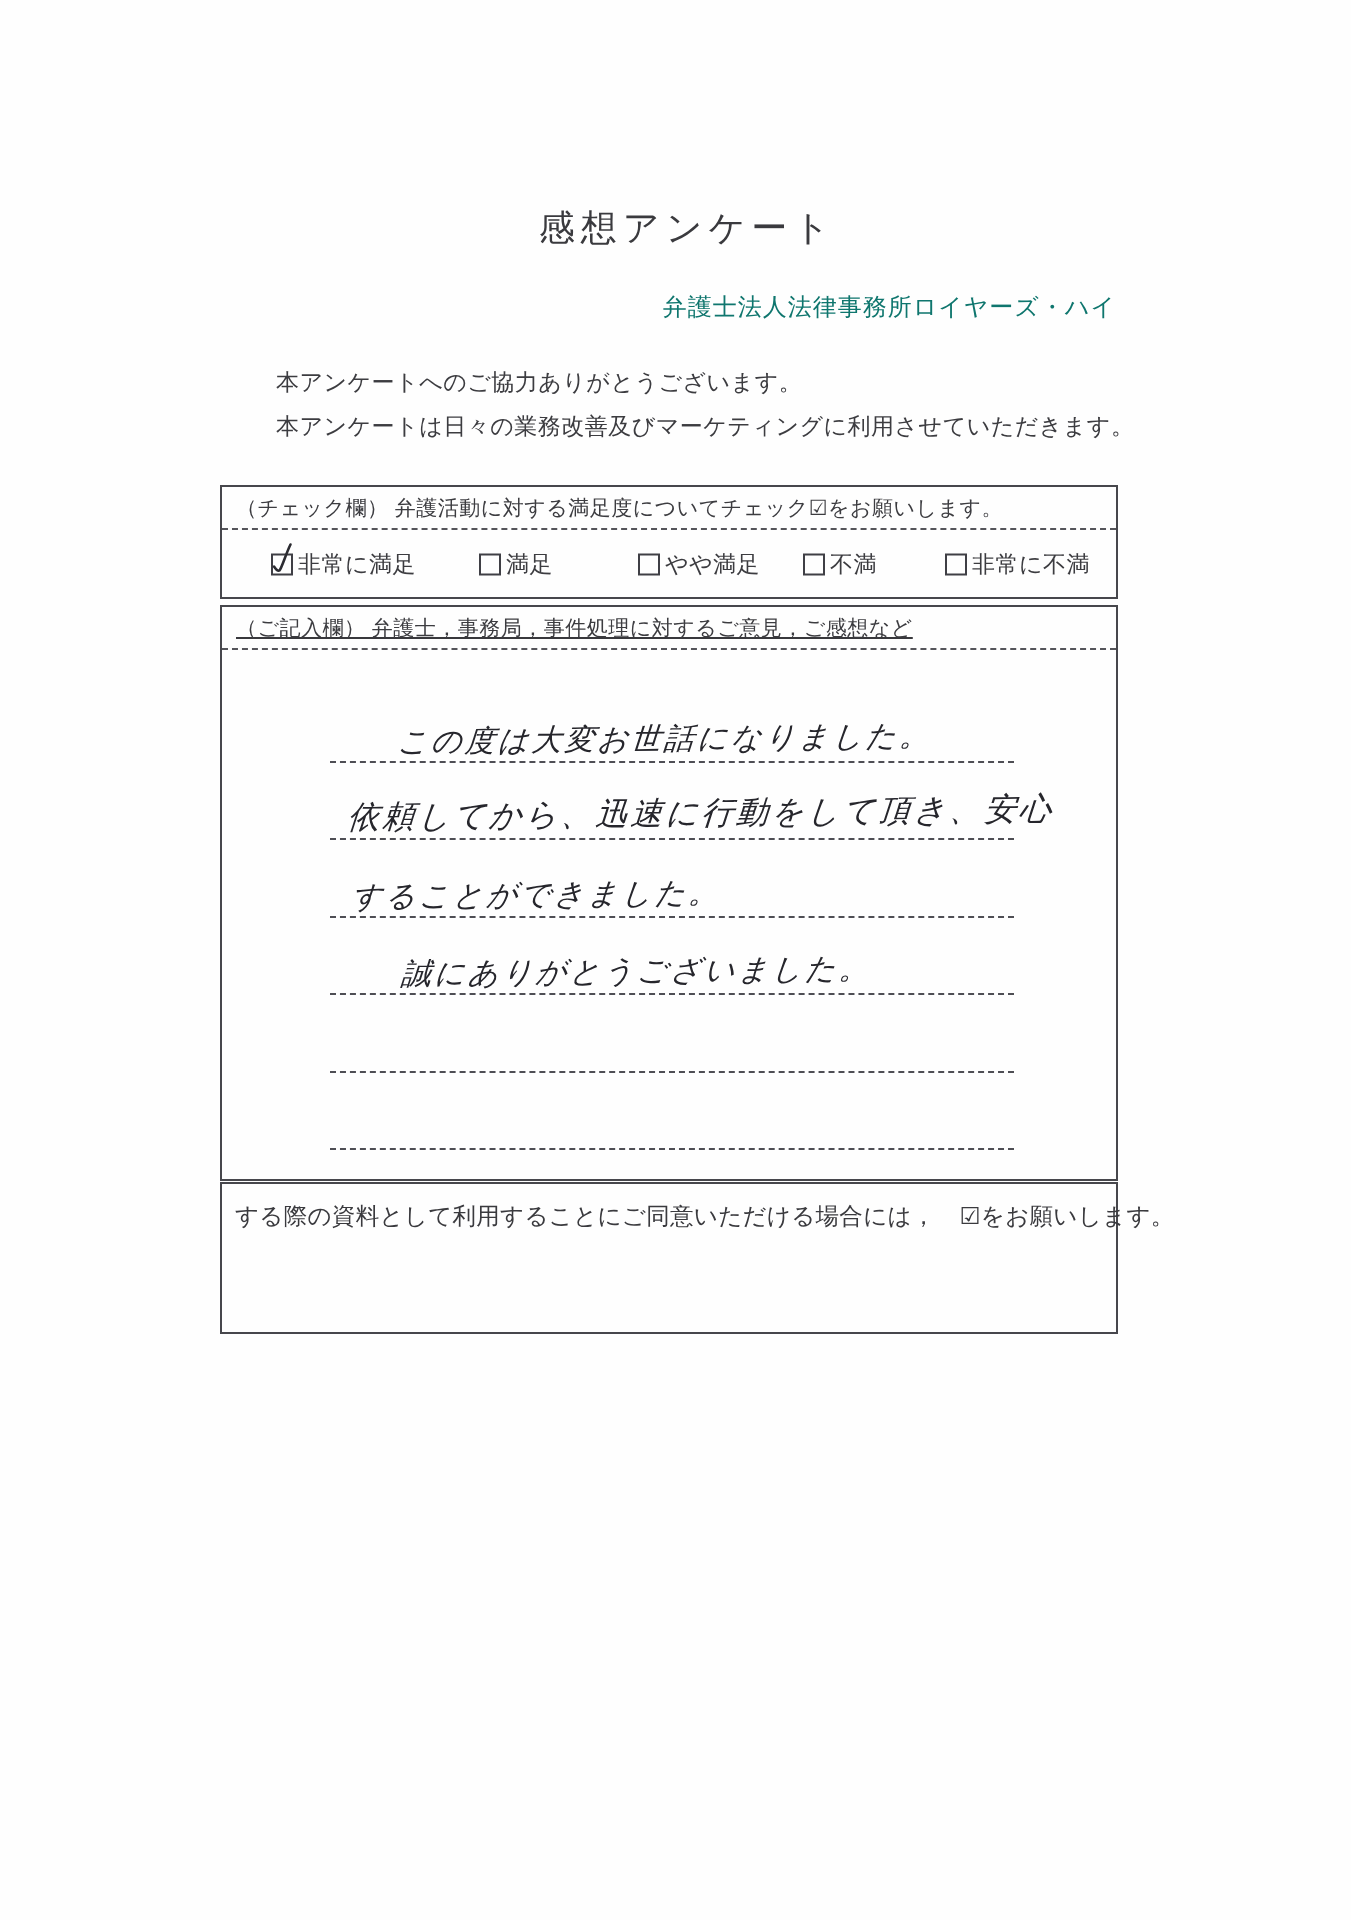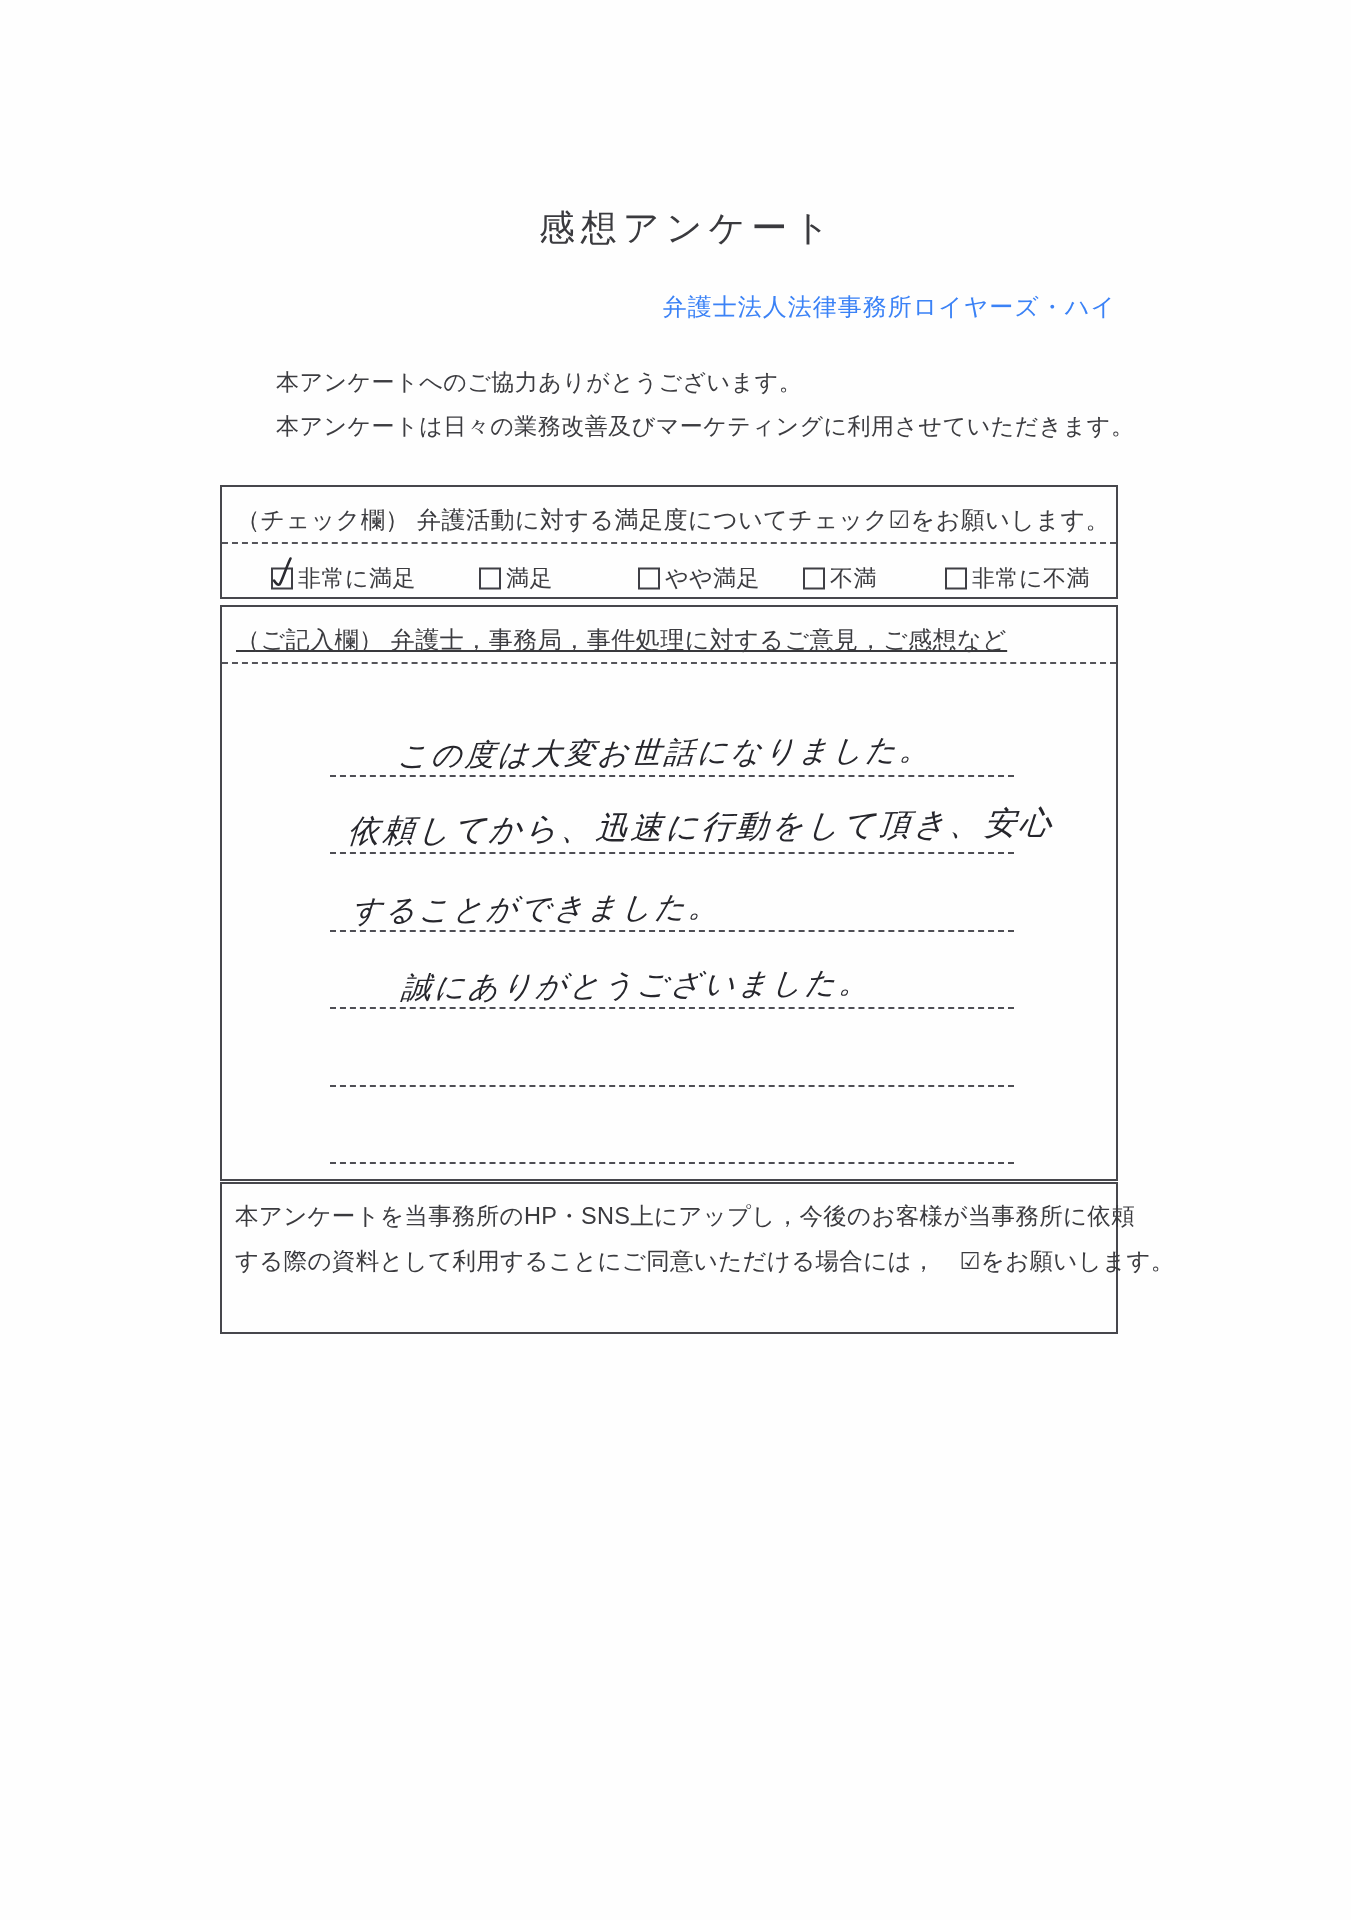--- a/index.html
+++ b/index.html
@@ -11,39 +11,39 @@
     color:#38383c;
     overflow:hidden;
   }
   .title{
     position:absolute;top:192px;left:0;width:100%;
     margin:12px;text-align:center;
     font-size:36px;font-weight:500;letter-spacing:6px;color:#3a3a3e;
   }
   .subtitle{
     position:absolute;top:291px;right:235px;
-    font-size:24px;letter-spacing:1px;color:#3b82f6;
+    font-size:24px;letter-spacing:1px;color:#0f766e;
     white-space:nowrap;
   }
   .intro{
     position:absolute;left:241px;top:360px;
     font-size:23px;line-height:44px;letter-spacing:.5px;color:#3c3c40;
     white-space:nowrap;
     margin-left:35px;
   }
   .box{
     position:absolute;left:220px;width:898px;
     border:2.4px solid #47474c;box-sizing:border-box;background:transparent;
   }
   .box1{top:485px;height:114px;}
   .box2{top:605px;height:576px;text-decoration:underline;}
   .box3{top:1182px;height:152px;}
   .box-header{
-    font-size:24px;letter-spacing:.5px;color:#3c3c40;
-    padding:17px 14px 6px;white-space:nowrap;
+    font-size:21px;letter-spacing:.5px;color:#3c3c40;
+    padding:7px 14px 6px;white-space:nowrap;
     border-bottom:2.5px dashed #55555a;
   }
   .options-row{position:relative;height:68px;}
   .option{
     position:absolute;top:50%;transform:translateY(-50%);
     display:flex;align-items:center;white-space:nowrap;cursor:pointer;
   }
   .cb{
     position:relative;display:inline-block;
     width:18px;height:18px;border:2.2px solid #3f3f45;
@@ -137,18 +137,17 @@
         <span class="hw-text"></span>
       </div>
       <div class="hw-line" style="top:440px">
         <span class="hw-text"></span>
       </div>
     </div>
   </section>
 
   <section class="box box3">
     <div class="consent-text">
-      <div>本アンケートを当事務所のHP・SNS上にアップし，今後のお客様が当事務所に依頼</div>
       <div>する際の資料として利用することにご同意いただける場合には，　☑をお願いします。</div>
     </div>
   </section>
 
 </div>
 
 </body></html>

